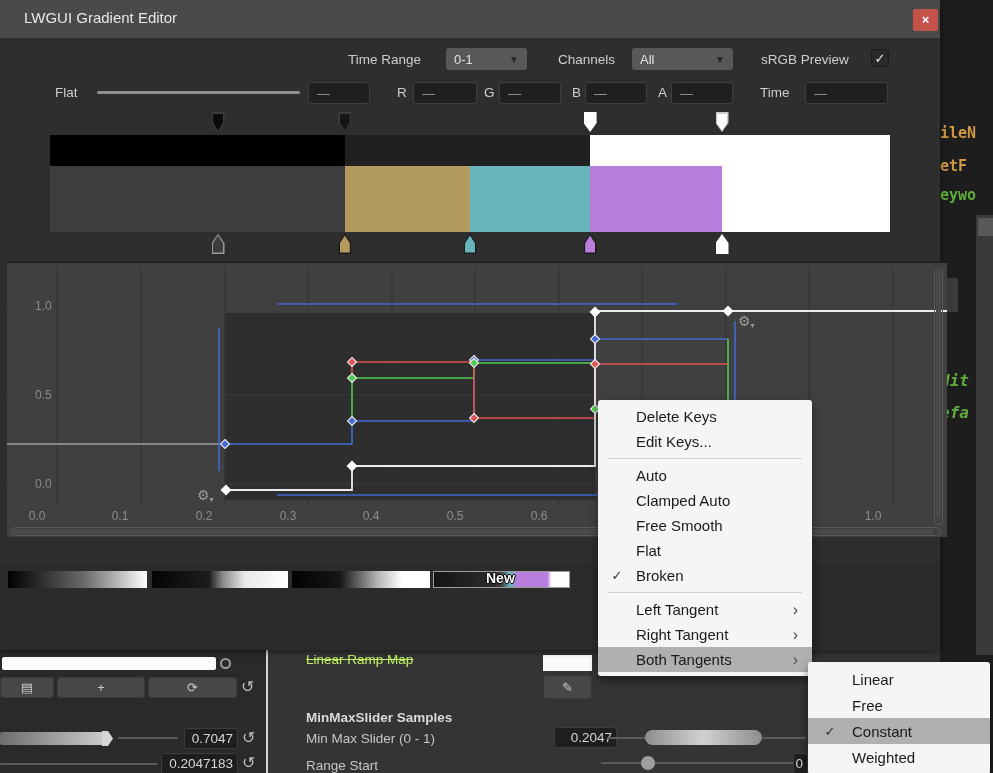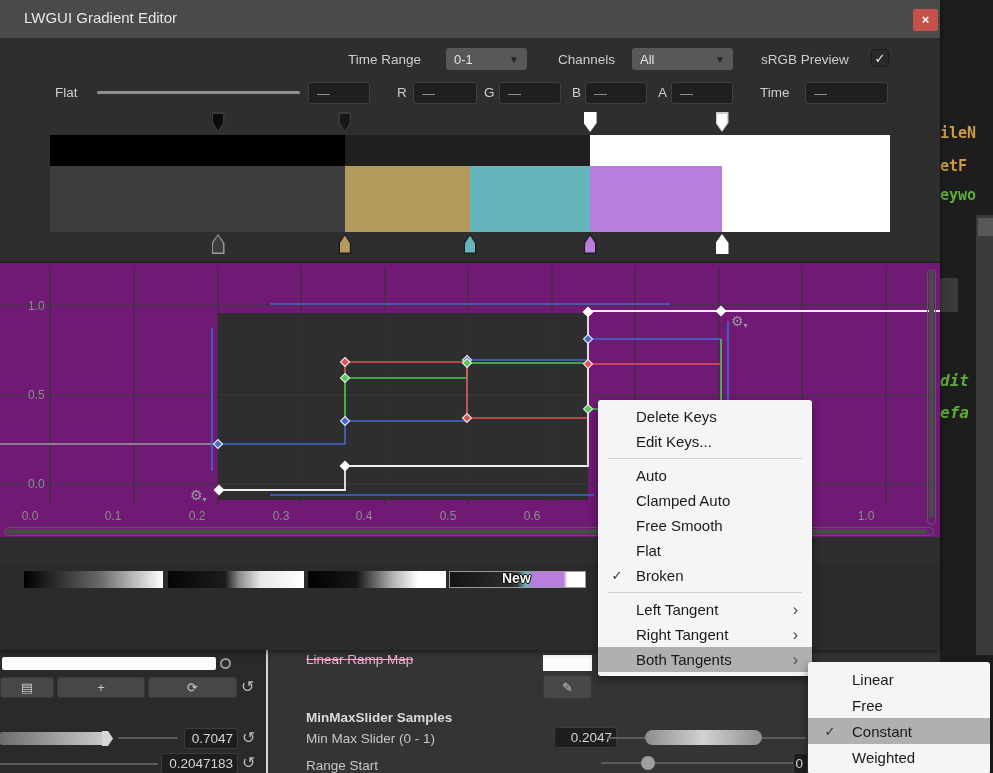--- a/index.html
+++ b/index.html
@@ -59,37 +59,37 @@
   #grad-bar { position:absolute; left:50px; top:135px; width:840px; height:97px; }
   #alpha-strip { position:absolute; left:0; top:0; width:100%; height:31px; overflow:hidden; }
   #color-strip { position:absolute; left:0; top:31px; width:100%; height:66px; overflow:hidden; }
   .gseg { position:absolute; top:0; height:100%; }
   .marker { position:absolute; width:13px; height:20px; }
   .marker .inner { position:absolute; left:1.5px; top:1.5px; right:1.5px; bottom:1.5px; }
   .m-down, .m-down .inner { clip-path:polygon(0 0,100% 0,100% 55%,50% 100%,0 55%); }
   .m-up, .m-up .inner { clip-path:polygon(50% 0,100% 45%,100% 100%,0 100%,0 45%); }
 
   
-  #curve-panel { position:absolute; left:0; top:262px; width:940px; height:275px; background:#701a75; border-top:1px solid #1a1a1a; }
+  #curve-panel { position:absolute; left:7px; top:262px; width:940px; height:275px; background:#404040; border-top:1px solid #1a1a1a; }
   .ytick { position:absolute; left:28px; font-size:12px; color:#8d8d8d; }
   .xtick { position:absolute; top:246px; font-size:12px; color:#8d8d8d; transform:translateX(-50%); }
   .gear { position:absolute; font-size:14px; color:#9b9b9b; }
   .gear .caret { font-size:8px; color:#9b9b9b; vertical-align:-2px; }
   #hscroll { position:absolute; left:4px; top:264px; width:930px; height:9px; border:1px solid #5a5a5a; border-radius:5px; }
   #hscroll .thumb { position:absolute; left:1px; top:1px; width:921px; height:5px; background:#4a4a4a; border-radius:3px; }
   #vscroll { position:absolute; left:927px; top:6px; width:9px; height:256px; border:1px solid #5a5a5a; border-radius:5px; }
   #vscroll .thumb { position:absolute; left:1px; top:1px; width:5px; height:247px; background:#4a4a4a; border-radius:3px; }
 
   
   #presets-header { position:absolute; left:0; top:540px; width:940px; height:23px; background:#313131;
                     border-top:1px solid #262626; border-bottom:1px solid #262626; }
   #presets-title { position:absolute; left:22px; top:3px; font-size:13.5px; color:#c8c8c8; }
   #presets-kebab { position:absolute; left:910px; top:2px; font-size:15px; color:#b0b0b0; }
   #presets-body { position:absolute; left:0; top:563px; width:940px; height:87px; background:#2b2b2b; }
-  .swatch { position:absolute; top:8px; height:17px;margin-left:16px; }
+  .swatch { position:absolute; top:8px; height:17px; }
   #swatch-3 { border:1px solid #9a9a9a; }
   #new-badge { position:absolute; left:52px; top:-2px; font-size:14px; font-weight:bold; color:#fff;
                text-shadow:-1px 0 0 #000, 1px 0 0 #000, 0 -1px 0 #000, 0 1px 0 #000; }
 
   
   .menu { position:absolute; background:#f5f5f5; border-radius:3px; box-shadow:0 4px 10px rgba(0,0,0,.45);
           padding:4px 0; z-index:50; }
   .mi { display:flex; align-items:center; height:25px; }
   .menu2 .mi { height:26px; }
   .mi.hl { background:#b0b0b0; }
@@ -136,21 +136,21 @@
     <div id="thick-track"></div>
     <div id="thick-handle"></div>
     <div class="track" style="left:118px;top:87px;width:60px"></div>
     <div class="vfield" style="left:184px;top:78px;width:54px">0.7047</div>
     <span class="undo" style="left:242px;top:80px">↺</span>
 
     <div class="track" style="left:0;top:113px;width:158px"></div>
     <div class="vfield" style="left:161px;top:103px;width:77px">0.2047183</div>
     <span class="undo" style="left:242px;top:105px">↺</span>
 
-    <div class="ilabel" style="top:2px;color:#f9a8d4;text-decoration:line-through">Linear Ramp Map</div>
+    <div class="ilabel" style="top:2px;color:#bef264;text-decoration:line-through">Linear Ramp Map</div>
     <div class="ilabel" style="top:60px;font-weight:bold;color:#dadada">MinMaxSlider Samples</div>
     <div class="ilabel" style="top:81px">Min Max Slider (0 - 1)</div>
     <div class="ilabel" style="top:108px">Range Start</div>
 
     <div style="position:absolute;left:543px;top:5px;width:49px;height:16px;background:#fbfbfb"></div>
     <div class="ibtn" style="left:543px;top:25px;width:49px;height:24px">
         <span>✎</span>
       </div>
 
     <div class="vfield" style="left:554px;top:77px;width:63px">0.2047</div>

